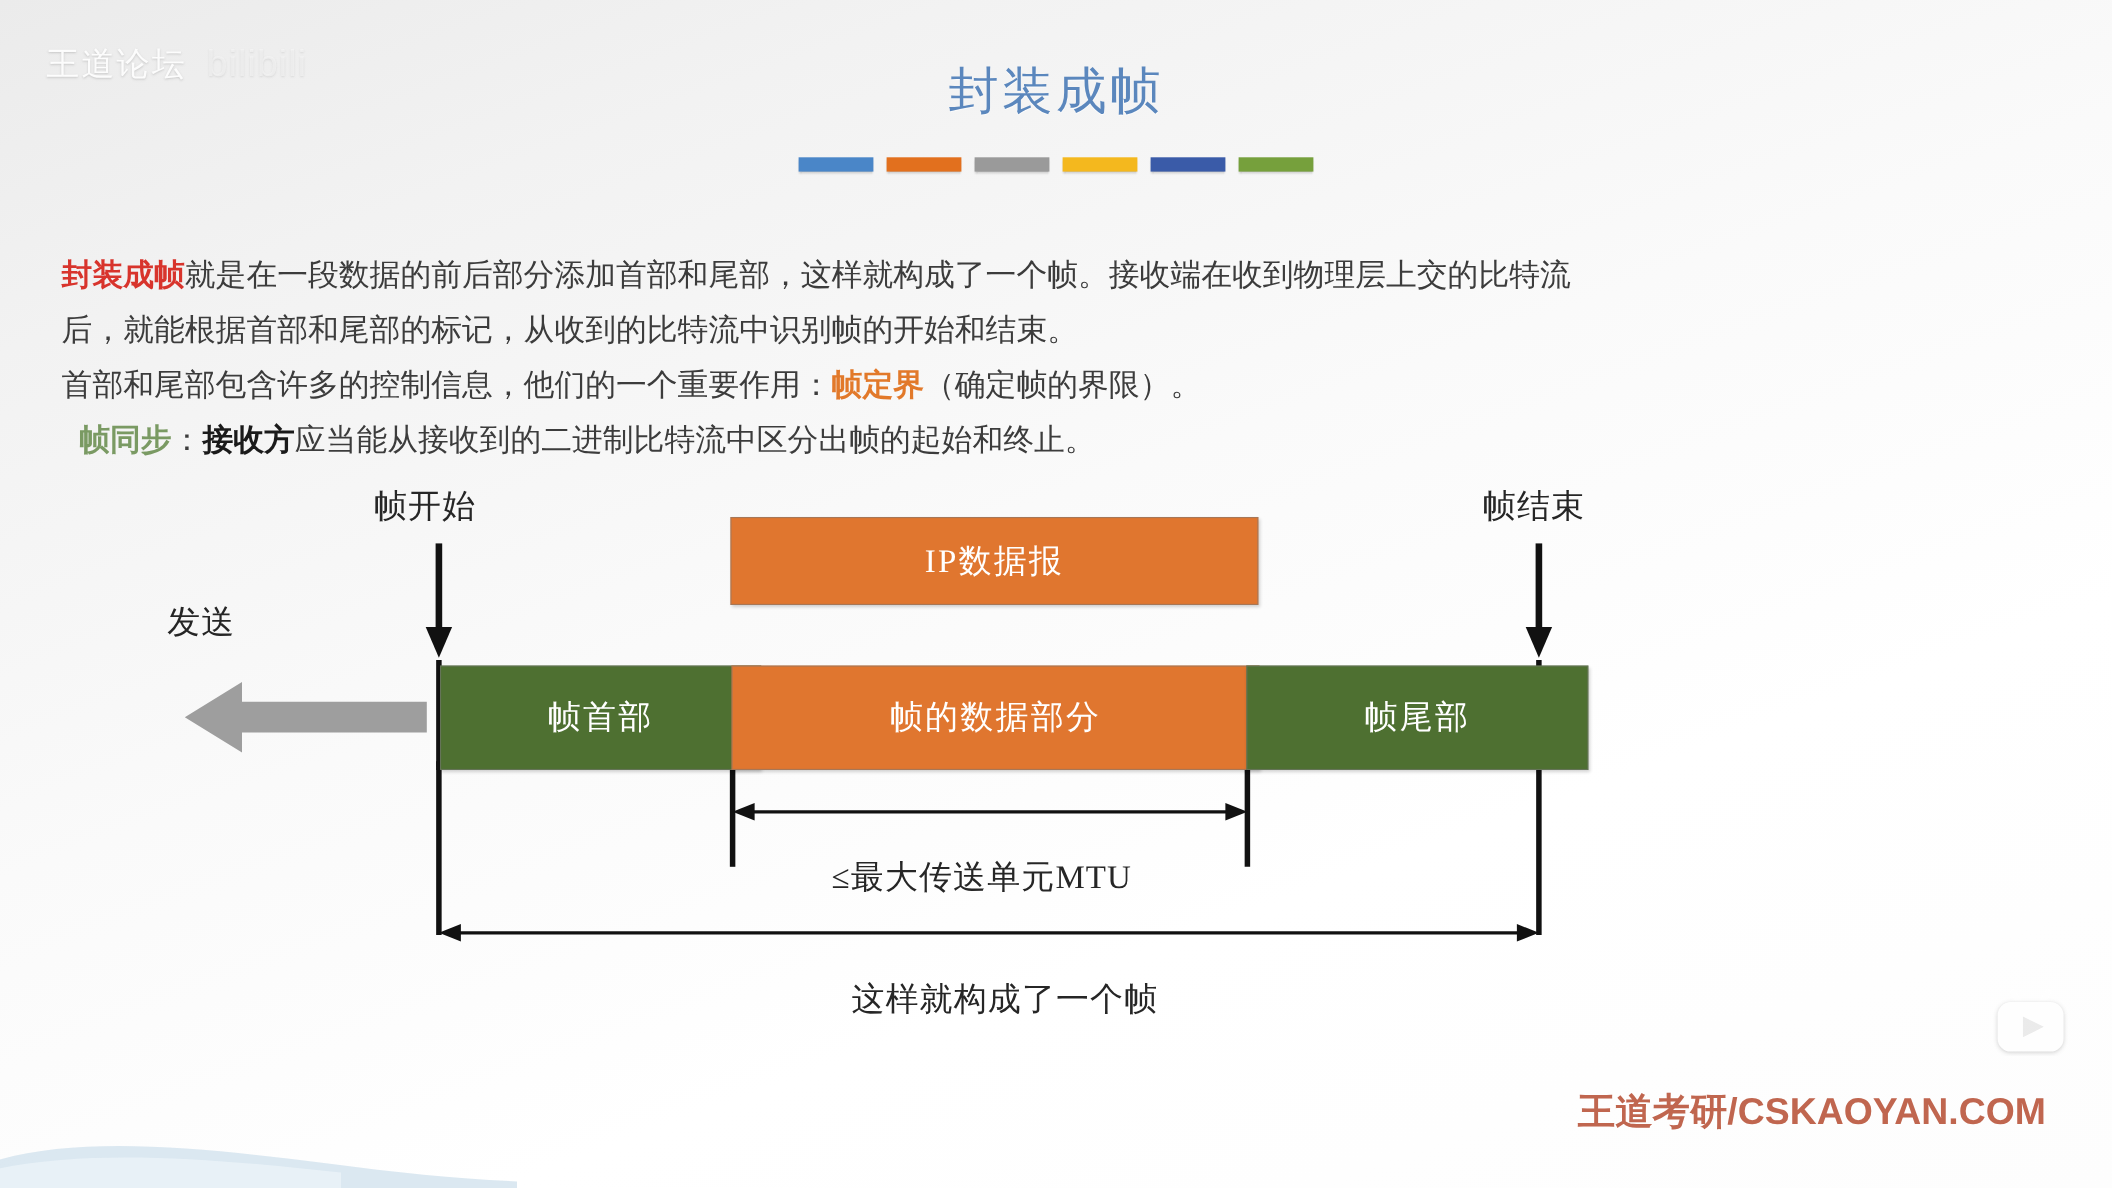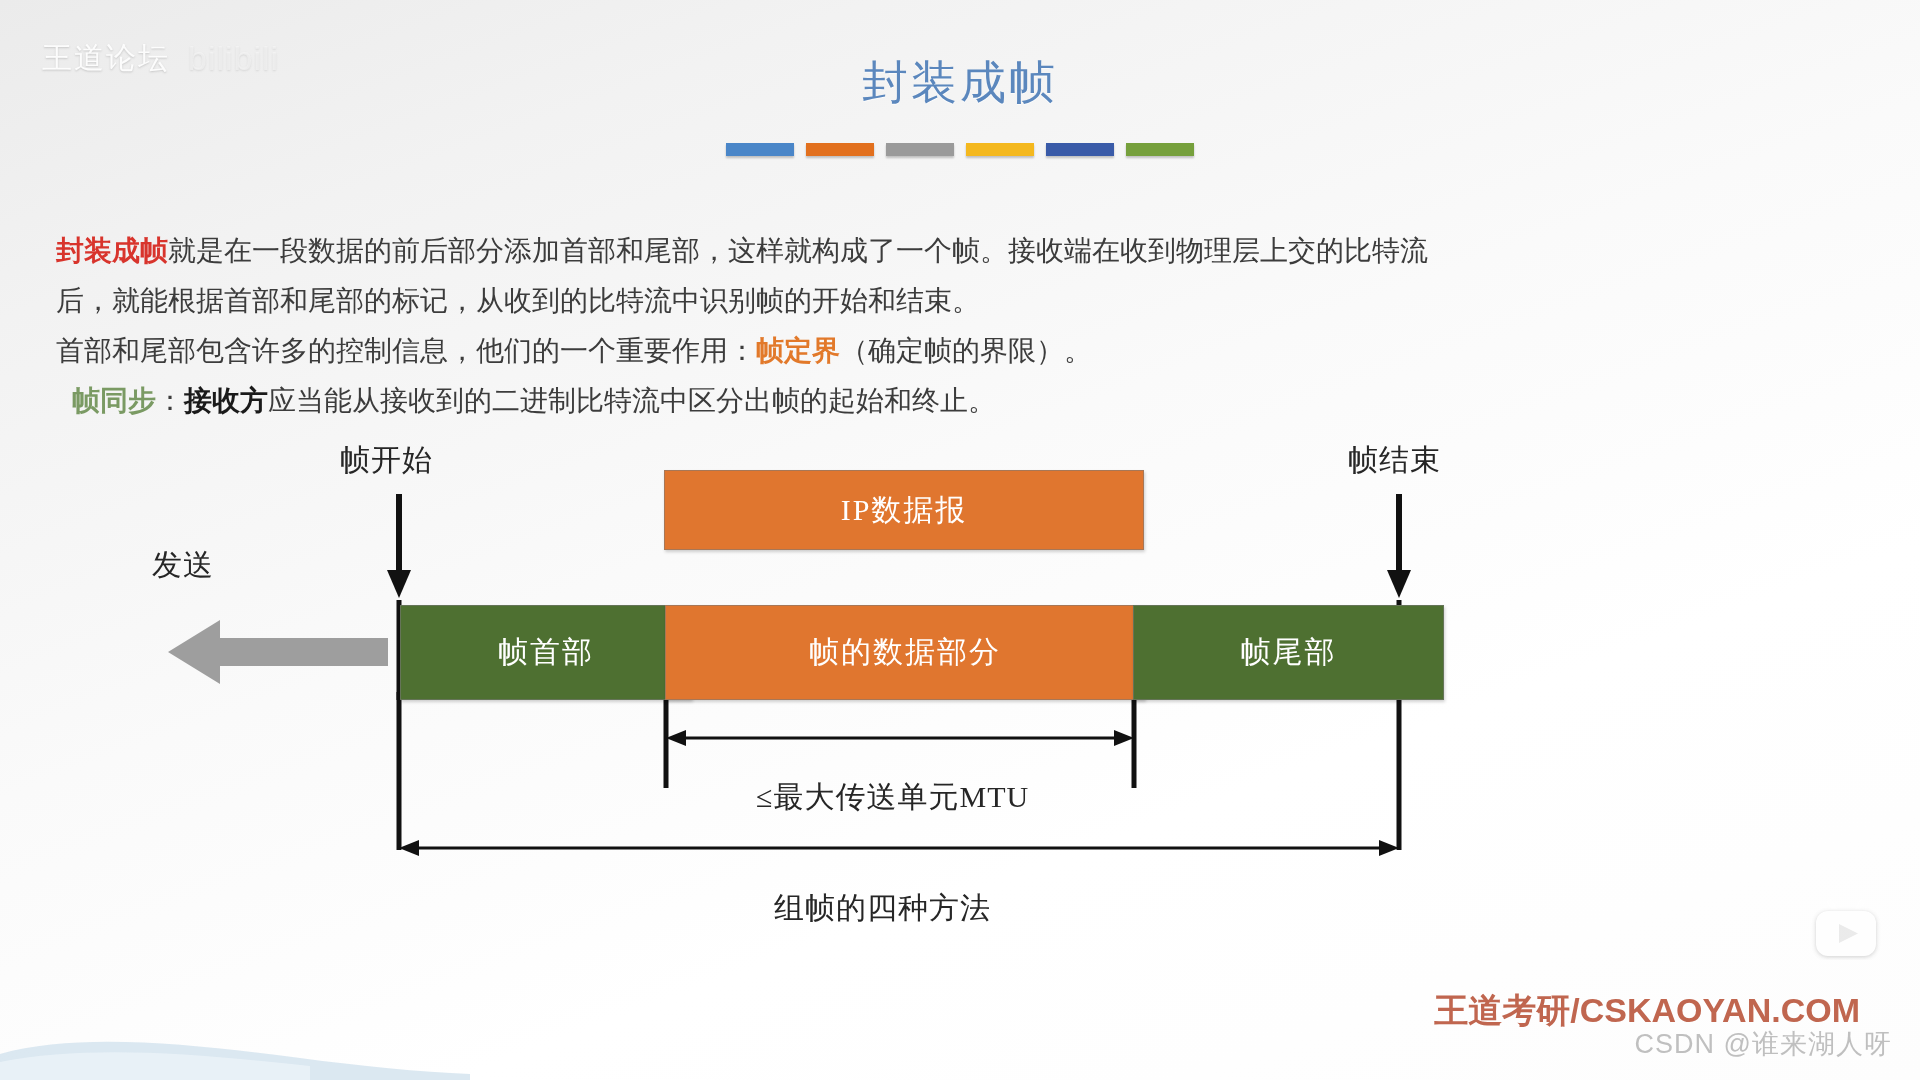--- a/index.html
+++ b/index.html
@@ -251,31 +251,30 @@
 
     <div class="dg-box box-ip">IP数据报</div>
     <div class="dg-box box-head">帧首部</div>
     <div class="dg-box box-data">帧的数据部分</div>
     <div class="dg-box box-tail">帧尾部</div>
 
     <div class="dg-label lbl-start">帧开始</div>
     <div class="dg-label lbl-end">帧结束</div>
     <div class="dg-label lbl-send">发送</div>
     <div class="dg-label lbl-mtu">≤最大传送单元MTU</div>
-    <div class="dg-label lbl-len">组帧的四种方法</div>
+    <div class="dg-label lbl-len">这样就构成了一个帧</div>
   </div>
 
   <div class="bili-player">
     <svg width="72" height="62" viewBox="0 0 72 62">
       <g fill="none" stroke="#ffffff" stroke-width="5" stroke-linecap="round">
         <line x1="20" y1="4" x2="27" y2="15"></line>
         <line x1="52" y1="4" x2="45" y2="15"></line>
       </g>
       <rect x="6" y="13" width="60" height="45" rx="12" ry="12" fill="#ffffff" style="filter:drop-shadow(0 1px 2px rgba(150,150,150,0.5))"></rect>
       <polygon points="29,26 48,35.5 29,45" fill="#e9e9e9"></polygon>
     </svg>
   </div>
 
   <div class="brand">王道考研/CSKAOYAN.COM</div>
 
-  <div class="csdn-wm">CSDN @谁来湖人呀</div>
 
 </div>
 
 </body></html>

